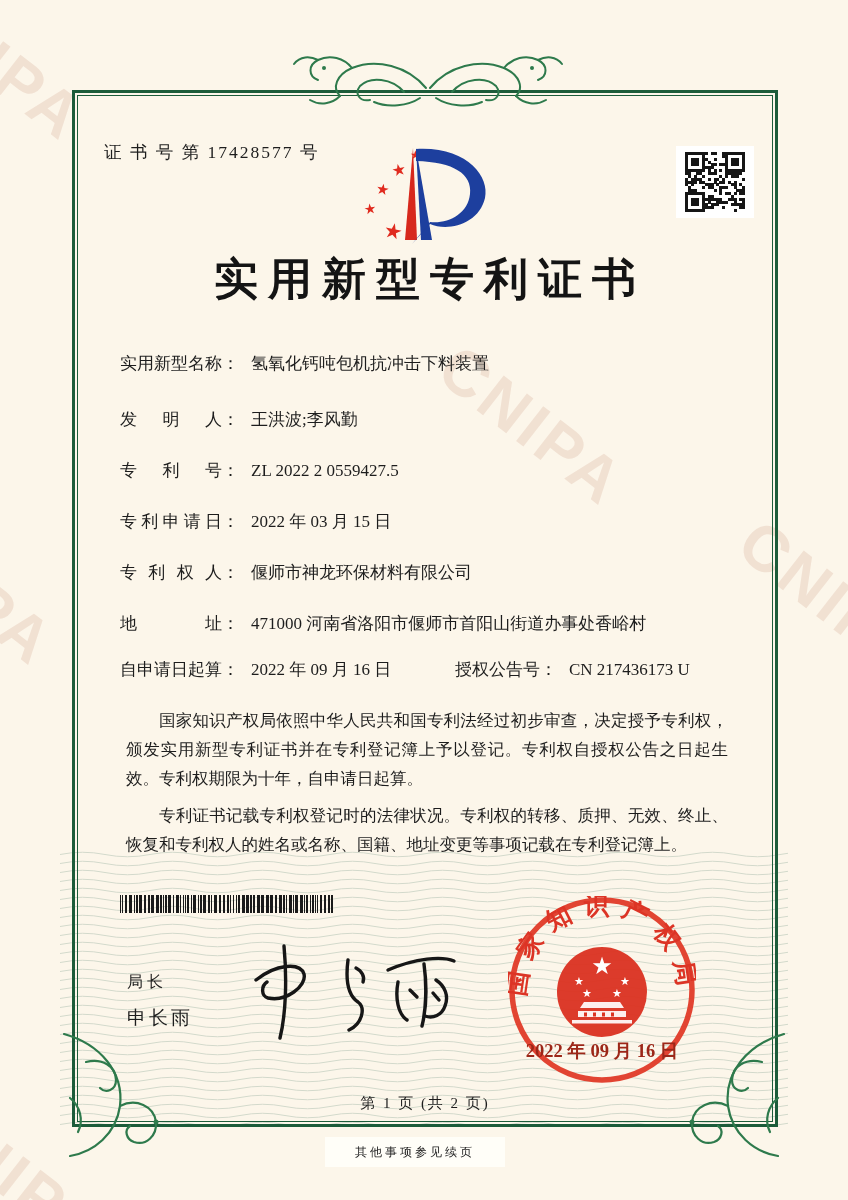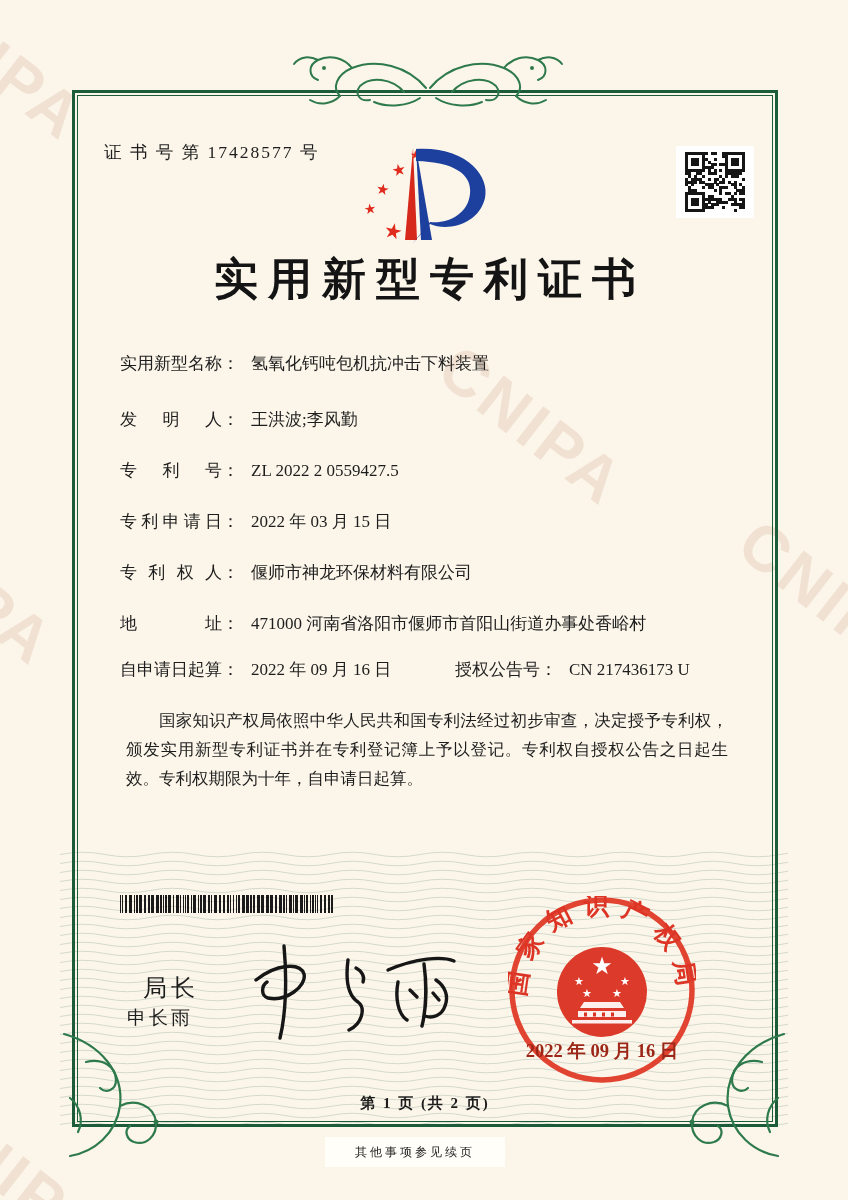--- a/index.html
+++ b/index.html
@@ -36,26 +36,26 @@
   .row{position:absolute;left:120px;width:650px;font-size:17px;white-space:nowrap;z-index:4;}
   .lab{display:inline-block;width:102px;text-align:justify;text-align-last:justify;}
   .val{margin-left:12px;}
   .grant-no{position:absolute;left:335px;top:0;}
   
   .paras{position:absolute;left:118px;top:698px;width:618px;font-size:16.5px;
     line-height:29px;text-align:justify;z-index:4;}
   .paras p{margin:8px;text-indent:2em;}
   
   .barcode{position:absolute;left:120px;top:895px;z-index:4;}
-  .comm-title{position:absolute;left:143px;top:972px;font-size:24px;letter-spacing:4px;z-index:4;}
+  .comm-title{position:absolute;left:127px;top:972px;font-size:16px;letter-spacing:4px;z-index:4;}
   .comm-name{position:absolute;left:127px;top:1005px;font-size:19px;letter-spacing:3px;z-index:4;}
   .signature{position:absolute;left:228px;top:938px;z-index:4;}
   .seal{position:absolute;left:508px;top:896px;z-index:5;}
   .page-info{position:absolute;left:72px;top:1094px;width:706px;text-align:center;
-    font-size:15px;letter-spacing:2px;z-index:4;font-weight:bold;}
+    font-size:15px;letter-spacing:2px;z-index:4;}
   .cont-note{position:absolute;left:325px;top:1137px;width:180px;height:30px;line-height:30px;
     background:#fffef8;text-align:center;font-size:12px;letter-spacing:3px;z-index:4;}
 </style>
 </head>
 <body>
 
 <div class="page">
 
   <span class="wm" style="left:-70px;top:-35px;">CNIPA</span>
   <span class="wm" style="left:470px;top:330px;">CNIPA</span>
@@ -386,20 +386,21 @@
   </div>
   <div class="row" style="top:658px;">
     <span class="lab">自申请日起算</span><span>：</span><span class="val">2022 年 09 月 16 日</span>
     <span class="grant-no">
       <span>授权公告号</span><span>：</span><span class="val">CN 217436173 U</span>
     </span>
   </div>
 
   <div class="paras">
     <p>国家知识产权局依照中华人民共和国专利法经过初步审查，决定授予专利权，颁发实用新型专利证书并在专利登记簿上予以登记。专利权自授权公告之日起生效。专利权期限为十年，自申请日起算。</p>
+    <p>专利证书记载专利权登记时的法律状况。专利权的转移、质押、无效、终止、恢复和专利权人的姓名或名称、国籍、地址变更等事项记载在专利登记簿上。</p>
   </div>
 
   <svg class="barcode" width="216" height="18">
       <rect x="0" y="0" width="1" height="18" fill="#1a1a1a"></rect>
       <rect x="2" y="0" width="1" height="18" fill="#1a1a1a"></rect>
       <rect x="5" y="0" width="2" height="18" fill="#1a1a1a"></rect>
       <rect x="9" y="0" width="3" height="18" fill="#1a1a1a"></rect>
       <rect x="14" y="0" width="1" height="18" fill="#1a1a1a"></rect>
       <rect x="16" y="0" width="2" height="18" fill="#1a1a1a"></rect>
       <rect x="19" y="0" width="3" height="18" fill="#1a1a1a"></rect>

